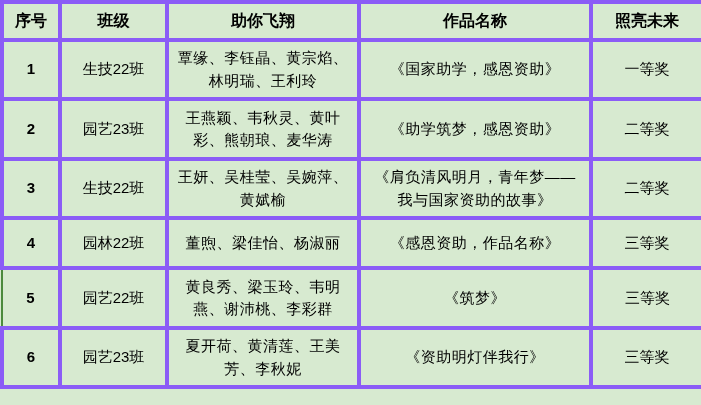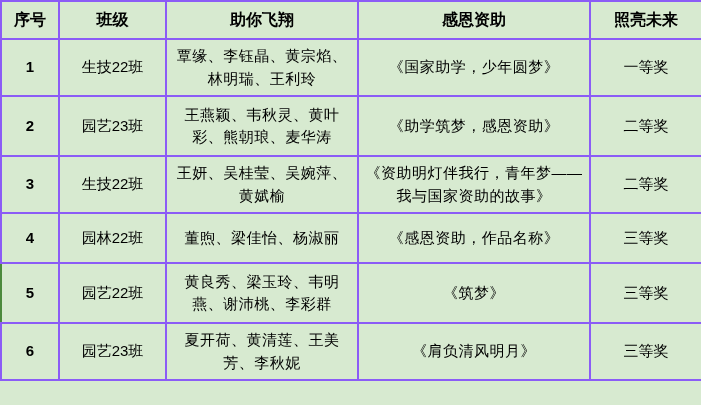--- a/index.html
+++ b/index.html
@@ -20,21 +20,21 @@
     background: #d7ead0;
   }
   table.award-table {
     border-collapse: collapse;
     width: 701px;
     table-layout: fixed;
     background: #d7ead0;
   }
   table.award-table td,
   table.award-table th {
-    border: 2px solid #8b5cf6;
+    border: 4px solid #8b5cf6;
     text-align: center;
     vertical-align: middle;
     color: #000000;
     font-size: 15px;
     line-height: 1.5;
     padding: 5px 6px;
     box-sizing: border-box;
     word-break: break-all;
   }
   table.award-table thead th {
@@ -71,62 +71,62 @@
       <col class="col-class">
       <col class="col-members">
       <col class="col-title">
       <col class="col-level">
     </colgroup>
     <thead>
       <tr>
         <th>序号</th>
         <th>班级</th>
         <th>助你飞翔</th>
-        <th>感恩资助</th>
+        <th>作品名称</th>
         <th>照亮未来</th>
       </tr>
     </thead>
     <tbody>
       <tr>
         <td class="cell-no">1</td>
         <td class="cell-class">生技22班</td>
         <td class="cell-members">覃缘、李钰晶、黄宗焰、林明瑞、王利玲</td>
-        <td class="cell-title">《国家助学，少年圆梦》</td>
+        <td class="cell-title">《国家助学，感恩资助》</td>
         <td class="cell-level">一等奖</td>
       </tr>
       <tr class="row-tall">
         <td class="cell-no">2</td>
         <td class="cell-class">园艺23班</td>
         <td class="cell-members">王燕颖、韦秋灵、黄叶彩、熊朝琅、麦华涛</td>
         <td class="cell-title">《助学筑梦，感恩资助》</td>
         <td class="cell-level">二等奖</td>
       </tr>
       <tr>
         <td class="cell-no">3</td>
         <td class="cell-class">生技22班</td>
         <td class="cell-members">王妍、吴桂莹、吴婉萍、黄娬榆</td>
-        <td class="cell-title">《资助明灯伴我行，青年梦——我与国家资助的故事》</td>
+        <td class="cell-title">《肩负清风明月，青年梦——我与国家资助的故事》</td>
         <td class="cell-level">二等奖</td>
       </tr>
       <tr>
         <td class="cell-no">4</td>
         <td class="cell-class">园林22班</td>
         <td class="cell-members">董煦、梁佳怡、杨淑丽</td>
         <td class="cell-title">《感恩资助，作品名称》</td>
         <td class="cell-level">三等奖</td>
       </tr>
       <tr class="row-tall highlight-row">
         <td class="cell-no">5</td>
         <td class="cell-class">园艺22班</td>
         <td class="cell-members">黄良秀、梁玉玲、韦明燕、谢沛桃、李彩群</td>
         <td class="cell-title">《筑梦》</td>
         <td class="cell-level">三等奖</td>
       </tr>
       <tr>
         <td class="cell-no">6</td>
         <td class="cell-class">园艺23班</td>
         <td class="cell-members">夏开荷、黄清莲、王美芳、李秋妮</td>
-        <td class="cell-title">《肩负清风明月》</td>
+        <td class="cell-title">《资助明灯伴我行》</td>
         <td class="cell-level">三等奖</td>
       </tr>
     </tbody>
   </table>
 </div>
 
 </body></html>

